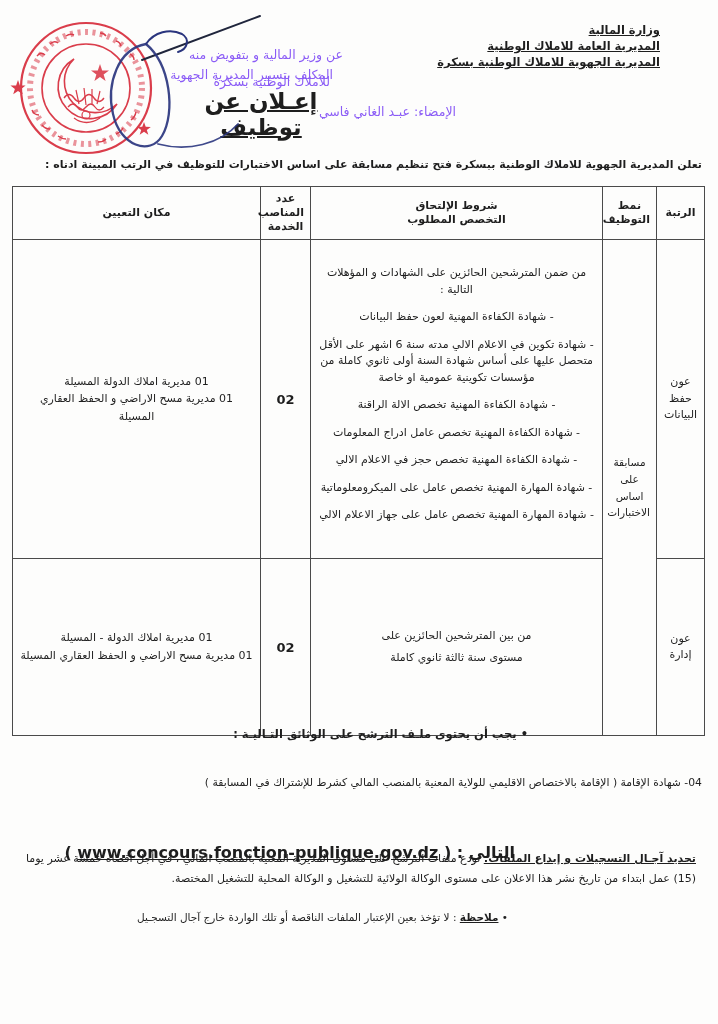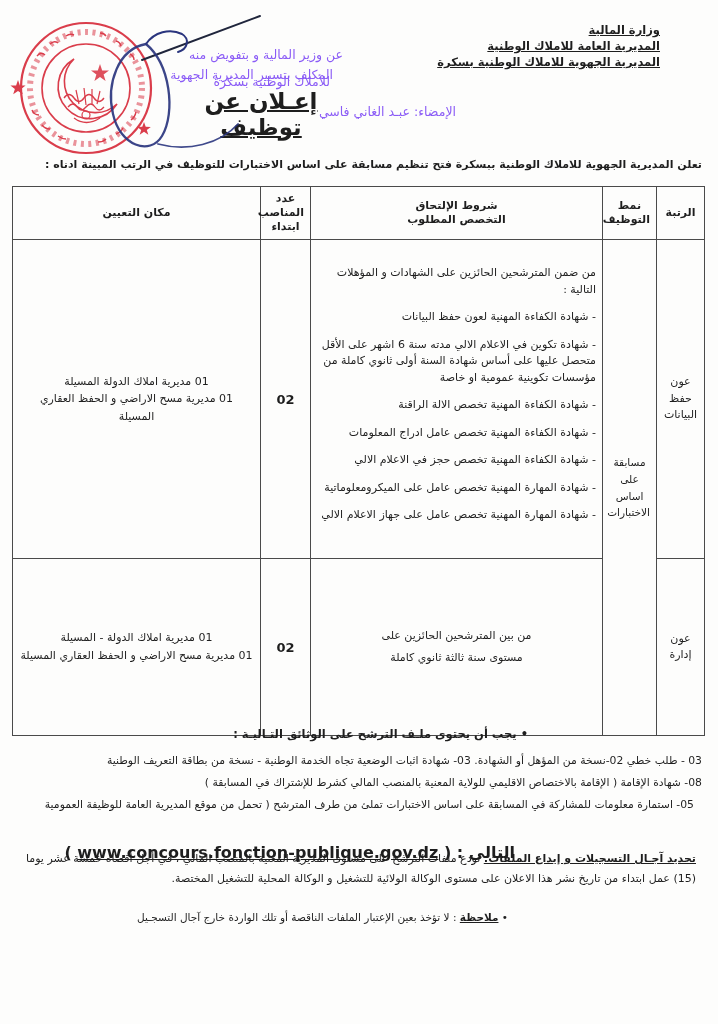--- a/index.html
+++ b/index.html
@@ -54,21 +54,21 @@
     border:1px solid #4a4a4a;padding:3px 6px;vertical-align:middle;
   }
   .rec-table th{font-weight:bold;text-align:center;height:46px;font-size:11px;line-height:1.3;}
   .cell-cond{vertical-align:top;text-align:right;padding:6px 10px 6px 6px;}
   .cond-intro{margin:2px 0 6px 0;line-height:1.5;}
   .cond-item{margin:11px 0;line-height:1.5;}
   .cell-rank{text-align:center;font-size:11px;line-height:1.5;margin-left:36px;}
   .cell-mode{text-align:center;font-size:10.5px;line-height:1.6;}
   .cell-posts{text-align:center;font-size:13px;font-weight:bold;}
   .cell-loc{text-align:center;line-height:1.6;font-size:11px;}
-  .row1 td{height:312px;}
+  .row1 td{height:312px;text-align:center;}
   .row2 td{height:170px;}
   .row2 .cell-cond{vertical-align:middle;text-align:center;line-height:2;margin-top:36px;}
   
   .docs-heading{
     position:absolute;top:727px;right:190px;direction:rtl;
     font-size:11.5px;font-weight:bold;white-space:nowrap;
   }
   .docs-heading .ul{}
   .doc-line{
     position:absolute;direction:rtl;text-align:right;font-size:10.8px;
@@ -154,21 +154,21 @@
     </colgroup>
     <tbody>
         <tr>
       <th>الرتبة</th>
       <th class="pre">نمط
 التوظيف</th>
       <th class="pre">شروط الإلتحاق
 التخصص المطلوب</th>
       <th class="pre">عدد
 المناصب
-ابتداء</th>
+الخدمة</th>
       <th>مكان التعيين</th>
     </tr>
     <tr class="row1">
       <td class="cell-rank pre">عون
 حفظ
 البيانات</td>
       <td class="cell-mode pre" rowspan="2">مسابقة
 على
 اساس
 الاختبارات</td>
@@ -197,23 +197,21 @@
       <td class="cell-loc pre">01 مديرية املاك الدولة - المسيلة
 01 مديرية مسح الاراضي و الحفظ العقاري المسيلة</td>
     </tr>
   </tbody>
     </table>
 
   <div class="docs-heading">
     <span>•</span>
     <span class="ul">يجب أن يحتوى ملـف الترشح على الوثائق التـاليـة :</span>
   </div>
-  <div class="doc-line dl0">03 - طلب خطي  02-نسخة من المؤهل أو الشهادة. 03- شهادة اثبات الوضعية تجاه الخدمة الوطنية - نسخة من بطاقة التعريف الوطنية</div>
-  <div class="doc-line dl1">08- شهادة الإقامة ( الإقامة بالاختصاص الاقليمي للولاية المعنية بالمنصب المالي  كشرط للإشتراك في المسابقة )</div>
-  <div class="doc-line dl2">05- استمارة معلومات للمشاركة في المسابقة على اساس الاختبارات تملئ من طرف المترشح ( تحمل من موقع المديرية العامة للوظيفة العمومية</div>
+  <div class="doc-line dl1">04- شهادة الإقامة ( الإقامة بالاختصاص الاقليمي للولاية المعنية بالمنصب المالي  كشرط للإشتراك في المسابقة )</div>
 
   <div class="url-line">
     <span>التالي : ( </span><span class="url" dir="ltr">www.concours.fonction-publique.gov.dz</span><span> )</span>
   </div>
 
   <div class="deadline">
     <span class="label">تحديد آجـال التسجيلات و إيداع الملفات:</span><span>  تودع ملفات الترشح على مستوى المديرية المعنية بالمنصب المالي ، في أجل أقصاه خمسة عشر يوما (15) عمل ابتداء من تاريخ نشر هذا الاعلان على مستوى الوكالة الولائية للتشغيل و الوكالة المحلية للتشغيل المختصة.</span>
   </div>
 
   <div class="note">

